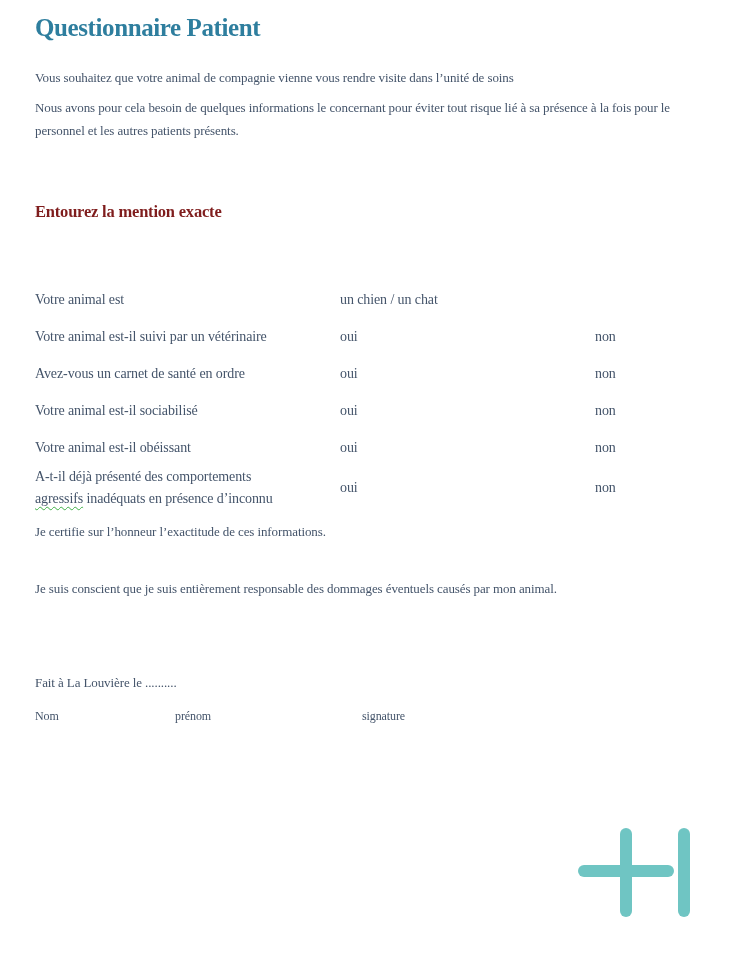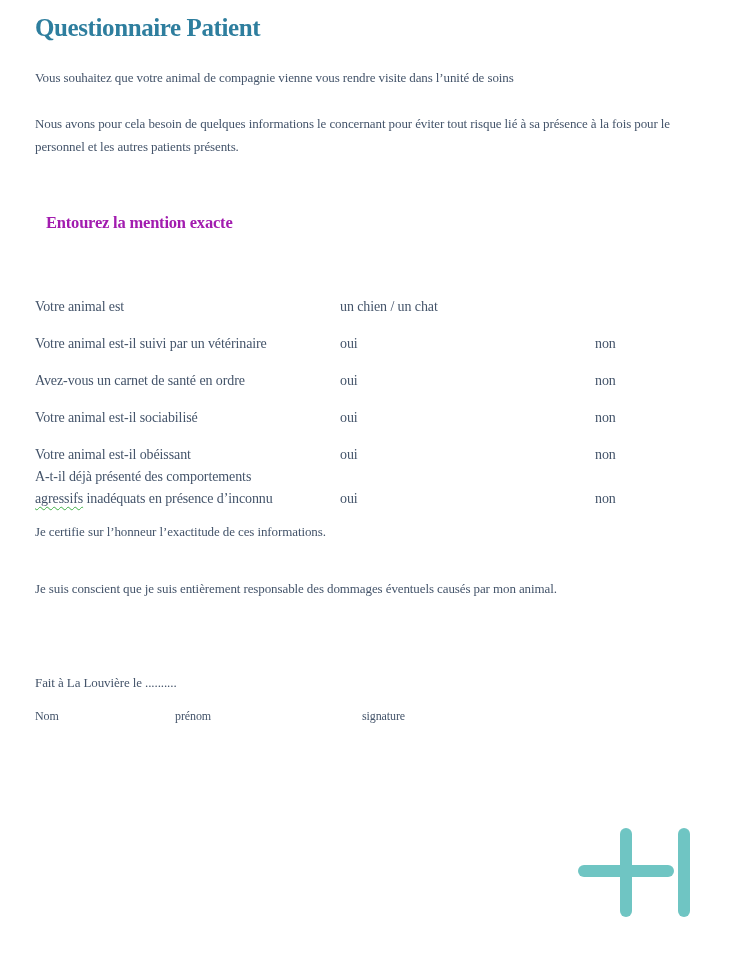--- a/index.html
+++ b/index.html
@@ -22,33 +22,33 @@
     color: #2E7E9E;
   }
   .body-text {
     margin: 0;
     font-size: 13px;
     line-height: 23px;
     letter-spacing: -0.1px;
     color: #44546A;
   }
   .intro1 { top: 66px; width: 680px; }
-  .intro2 { top: 112px; width: 655px; }
+  .intro2 { top: 96px; width: 655px; }
   .section-heading {
     top: 202px;
-    margin: 11px;
+    margin: 0;
     font-size: 16.5px;
     font-weight: bold;
     letter-spacing: -0.2px;
-    color: #a21caf;
+    color: #7f1d1d;
   }
   .qtable { top: 281px; width: 680px; }
   .qrow {
     display: flex;
-    align-items: flex-end;
+    align-items: center;
     min-height: 37px;
     font-size: 14px;
     line-height: 22px;
     letter-spacing: -0.1px;
   }
   .qlabel { display: inline-block; width: 305px; }
   .qopt1  { display: inline-block; width: 255px; }
   .qopt2  { display: inline-block; }
   .misspelled {
     text-decoration: underline wavy #3FAF46 1px;

